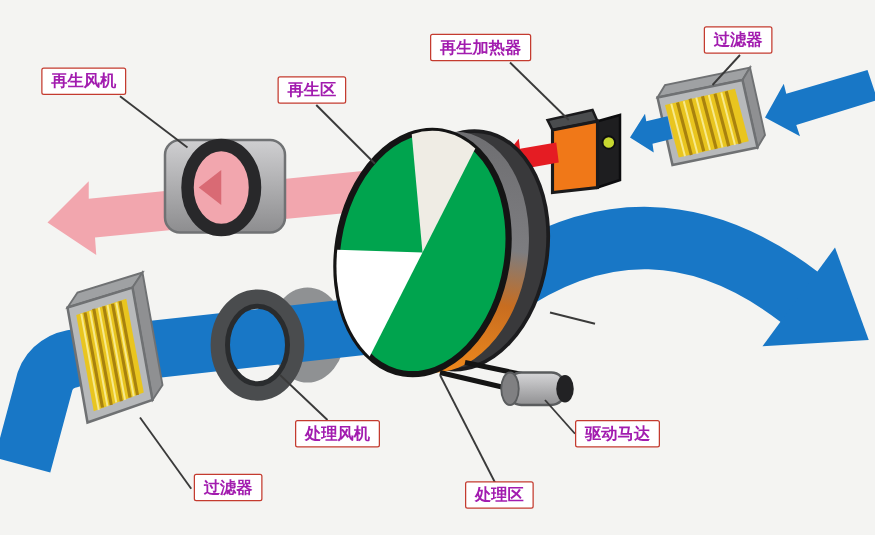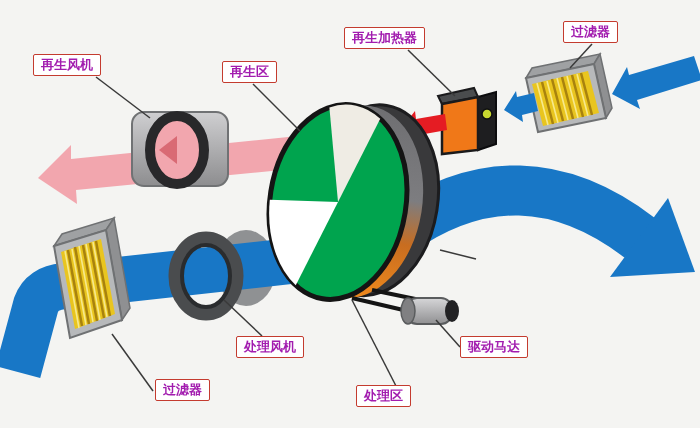--- a/index.html
+++ b/index.html
@@ -157,15 +157,15 @@
       <line x1="153" y1="391" x2="112" y2="334"></line>
     </g>
   </svg>
 
   <div class="label" style="left:222px;top:61px">再生区</div>
   <div class="label" style="left:33px;top:54px">再生风机</div>
   <div class="label" style="left:344px;top:27px">再生加热器</div>
   <div class="label" style="left:563px;top:21px">过滤器</div>
   <div class="label" style="left:460px;top:336px">驱动马达</div>
   <div class="label" style="left:236px;top:336px">处理风机</div>
-  <div class="label" style="left:356px;top:385px">处理区</div>
+  <div class="label" style="left:372px;top:385px">处理区</div>
   <div class="label" style="left:155px;top:379px">过滤器</div>
 </div>
 
 </body></html>

